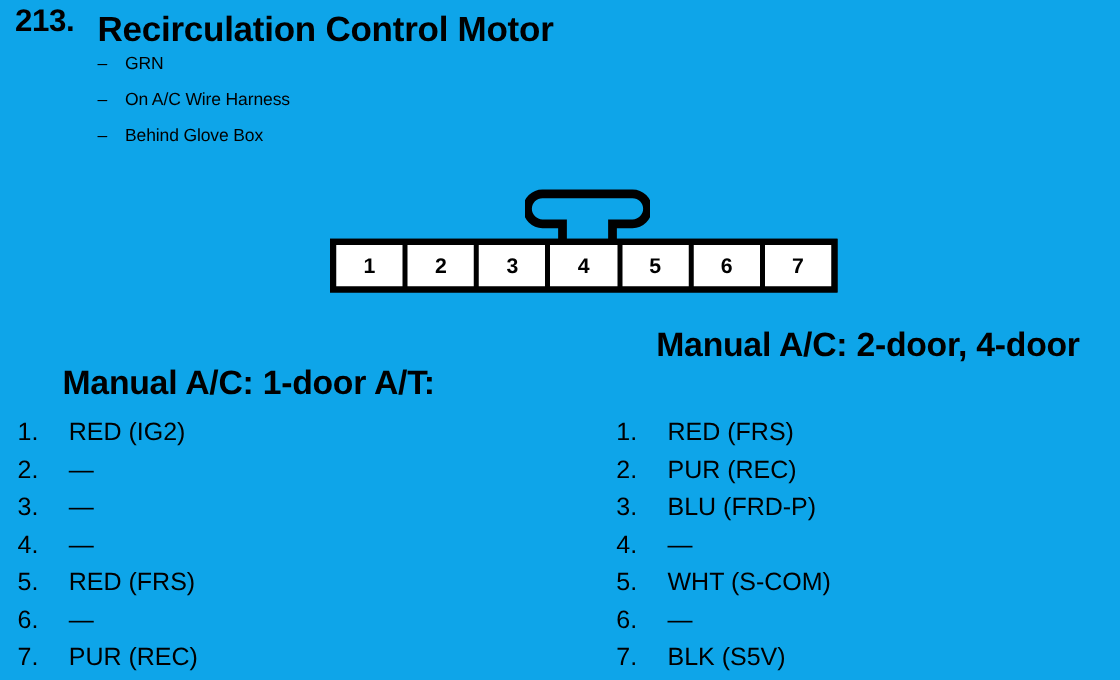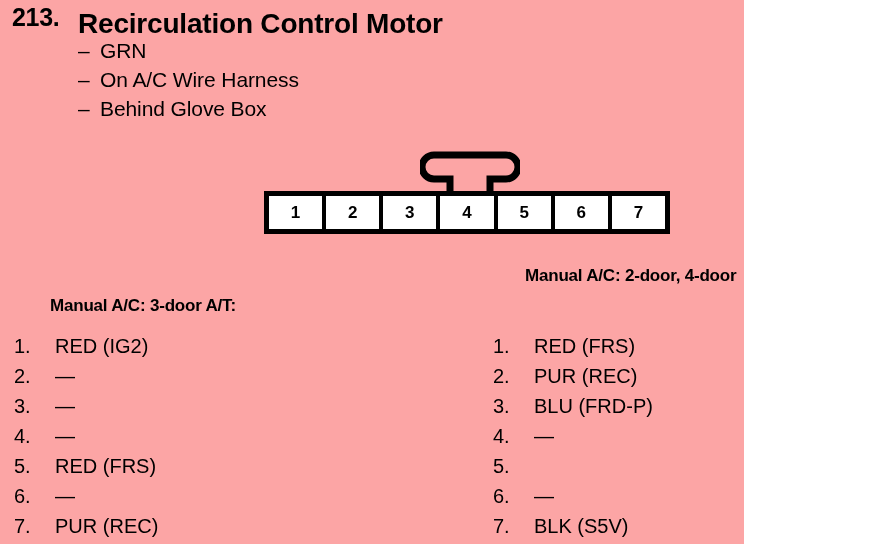--- a/index.html
+++ b/index.html
@@ -8,24 +8,24 @@
     padding: 0;
     background: #ffffff;
   }
   body {
     font-family: "Liberation Sans", sans-serif;
     color: #000000;
     -webkit-font-smoothing: none;
   }
   #page {
     position: relative;
-    width: 744px;
+    width: 896px;
     height: 544px;
     overflow: hidden;
-    background: #fca5a5;
+    background: #0ea5e9;
   }
 
   
   .hdr-num {
     position: absolute;
     left: 12px;
     top: 3px;
     font-size: 25px;
     font-weight: bold;
     letter-spacing: -0.3px;
@@ -39,21 +39,21 @@
     letter-spacing: -0.2px;
     white-space: nowrap;
   }
   .sub-list {
     position: absolute;
     left: 78px;
     top: 36px;
     width: 430px;
   }
   .sub-line {
-    font-size: 21px;
+    font-size: 14px;
     line-height: 29px;
     white-space: nowrap;
     letter-spacing: -0.1px;
   }
   .sub-dash {
     display: inline-block;
     width: 22px;
   }
 
   
@@ -86,21 +86,21 @@
     position: absolute;
     left: 420px;
     top: 151px;
     width: 100px;
     height: 44px;
   }
 
   
   .col-heading {
     position: absolute;
-    font-size: 17px;
+    font-size: 27px;
     font-weight: bold;
     line-height: 30px;
     letter-spacing: -0.2px;
     white-space: nowrap;
   }
   .col-heading.left  { left: 50px;  top: 291px; }
   .col-heading.right { left: 525px; top: 261px; }
 
   .pin-list {
     position: absolute;
@@ -155,21 +155,21 @@
     <div class="pin">1</div>
     <div class="pin">2</div>
     <div class="pin">3</div>
     <div class="pin">4</div>
     <div class="pin">5</div>
     <div class="pin">6</div>
     <div class="pin">7</div>
   </div>
 
   <div class="col-heading left">
-    <div>Manual A/C: 3-door A/T:</div>
+    <div>Manual A/C: 1-door A/T:</div>
   </div>
 
   <div class="pin-list left">
     <div class="pin-row">
       <span class="pin-idx">1.</span>
       <span class="pin-val">RED (IG2)</span>
     </div>
     <div class="pin-row">
       <span class="pin-idx">2.</span>
       <span class="pin-val">—</span>
@@ -212,20 +212,21 @@
     <div class="pin-row">
       <span class="pin-idx">3.</span>
       <span class="pin-val">BLU (FRD-P)</span>
     </div>
     <div class="pin-row">
       <span class="pin-idx">4.</span>
       <span class="pin-val">—</span>
     </div>
     <div class="pin-row">
       <span class="pin-idx">5.</span>
+      <span class="pin-val">WHT (S-COM)</span>
     </div>
     <div class="pin-row">
       <span class="pin-idx">6.</span>
       <span class="pin-val">—</span>
     </div>
     <div class="pin-row">
       <span class="pin-idx">7.</span>
       <span class="pin-val">BLK (S5V)</span>
     </div>
   </div>

